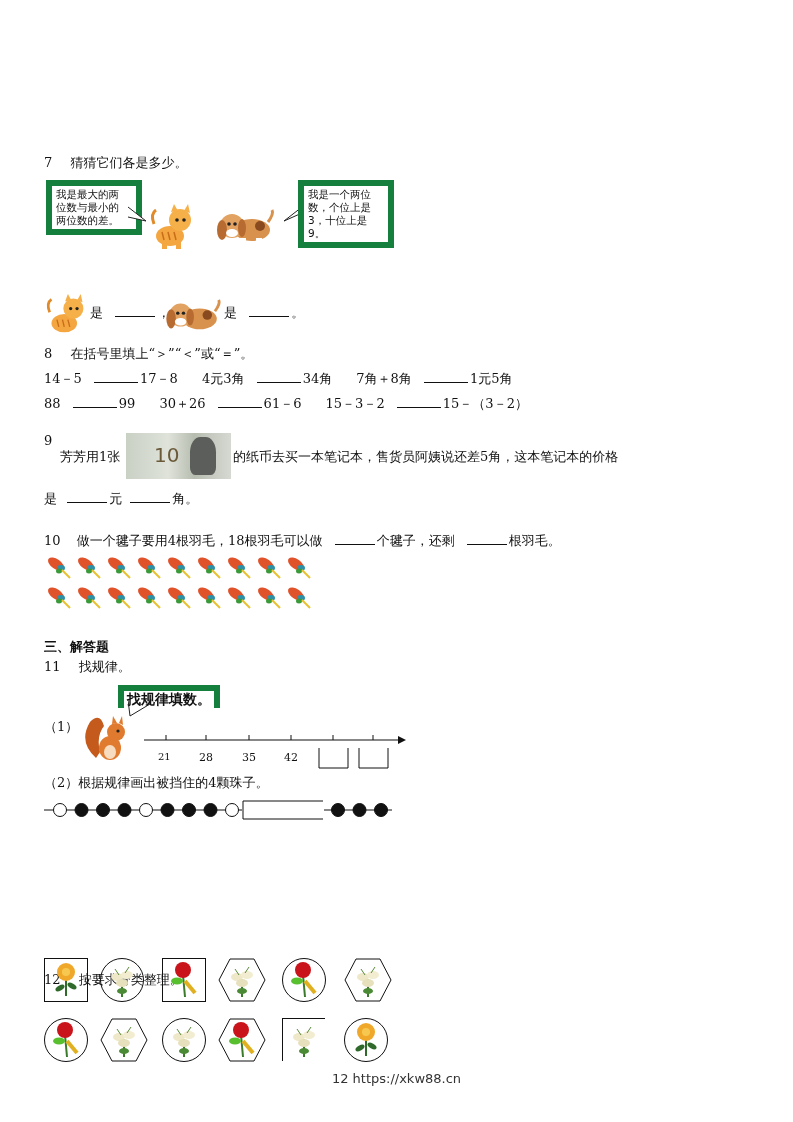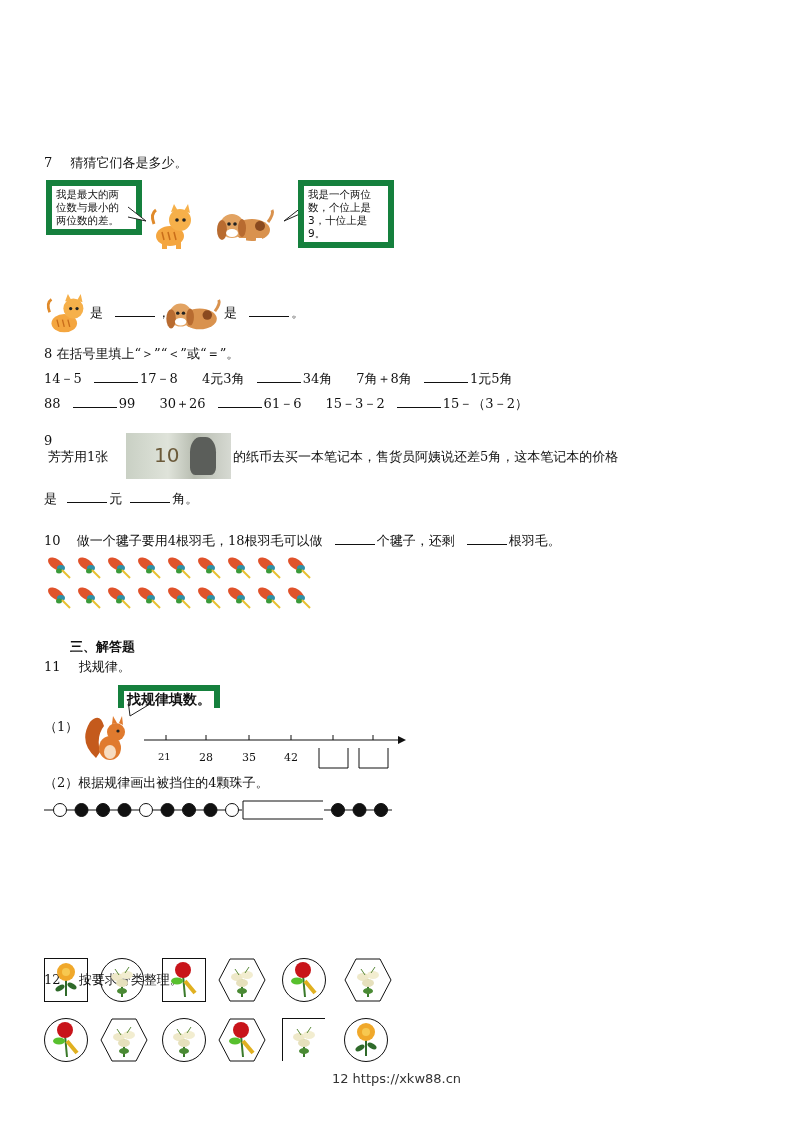--- a/index.html
+++ b/index.html
@@ -6,21 +6,21 @@
   body { width:793px; height:1122px; position:relative; overflow:hidden;
          font-family:"DejaVu Serif","Liberation Serif",serif; color:#111; font-size:13px; }
   .abs { position:absolute; }
   .line { position:absolute; white-space:nowrap; font-size:13px; line-height:18px; }
   .blank { display:inline-block; border-bottom:1px solid #111; height:12px; vertical-align:baseline; margin:0 2px; }
   .w40 { width:40px; } .w44 { width:44px; }
   .bubble { position:absolute; border:6px solid #15803d; background:#fff; font-family:"DejaVu Sans",sans-serif;
             font-size:10.5px; line-height:13px; padding:2px 4px; }
   .tail { position:absolute; }
   .cat { position:absolute; }
-  .bold { font-weight:bold; font-family:"DejaVu Sans",sans-serif;margin-left:26px; }
+  .bold { font-weight:bold; font-family:"DejaVu Sans",sans-serif; }
   .feathers { position:absolute; display:grid; grid-template-columns:repeat(9, 30px); row-gap:6px; }
   .feather { width:26px; height:24px; }
   .flower-box { position:absolute; width:42px; height:42px; display:flex; align-items:center; justify-content:center; }
   .sq { border:1px solid #111; }
   .circ { border:1px solid #111; border-radius:50%; }
   .footer { position:absolute; left:0; width:793px; top:1071px; text-align:center;
             font-family:"DejaVu Sans",sans-serif; font-size:13px; color:#333; }
 </style>
 </head>
 <body>
@@ -100,41 +100,41 @@
   <circle cx="15" cy="18" r="1.8" fill="#222"></circle>
     <circle cx="21" cy="18" r="1.8" fill="#222"></circle>
 </svg>
 <div class="line" style="left:224px;top:304px;">
   <span>是</span>
   <span class="blank w40" style="margin-left:8px;"></span><span>。</span>
 </div>
 
 <div class="line" style="left:44px;top:345px;">
   <span>8</span>
-  <span style="">在括号里填上“＞”“＜”或“＝”。</span>
+  <span style="margin-left:14px;">在括号里填上“＞”“＜”或“＝”。</span>
 </div>
 <div class="line" style="left:44px;top:370px;">
   <span>14－5</span>
   <span class="blank w44" style="margin-left:8px;"></span><span>17－8</span>
   <span style="margin-left:20px;">4元3角</span>
   <span class="blank w44" style="margin-left:8px;"></span><span>34角</span>
   <span style="margin-left:20px;">7角＋8角</span>
   <span class="blank w44" style="margin-left:8px;"></span><span>1元5角</span>
 </div>
 <div class="line" style="left:44px;top:395px;">
   <span>88</span>
   <span class="blank w44" style="margin-left:8px;"></span><span>99</span>
   <span style="margin-left:20px;margin-top:8px;">30＋26</span>
   <span class="blank w44" style="margin-left:8px;"></span><span>61－6</span>
   <span style="margin-left:20px;">15－3－2</span>
   <span class="blank w44" style="margin-left:8px;"></span><span>15－（3－2）</span>
 </div>
 
 <div class="line" style="left:44px;top:432px;">9</div>
-<div class="line" style="left:48px;top:448px;">芳芳用1张</div>
+<div class="line" style="left:60px;top:448px;">芳芳用1张</div>
 <div class="abs" style="left:126px;top:433px;width:105px;height:46px;background:linear-gradient(90deg,#c9d0c4 0%,#dfe3da 40%,#b7bcb0 65%,#d6d9d2 100%);">
   <div class="abs" style="left:28px;top:10px;font-size:20px;font-family:'DejaVu Sans',sans-serif;color:#6b5a3a;">10</div>
   <div class="abs" style="left:64px;top:4px;width:26px;height:38px;border-radius:40% 40% 20% 20%;background:#5b5e5a;"></div>
 </div>
 <div class="line" style="left:233px;top:448px;">的纸币去买一本笔记本，售货员阿姨说还差5角，这本笔记本的价格</div>
 <div class="line" style="left:44px;top:490px;">
   <span>是</span>
   <span class="blank w40" style="margin-left:6px;"></span><span>元</span>
   <span class="blank w40" style="margin-left:4px;"></span><span>角。</span>
 </div>

